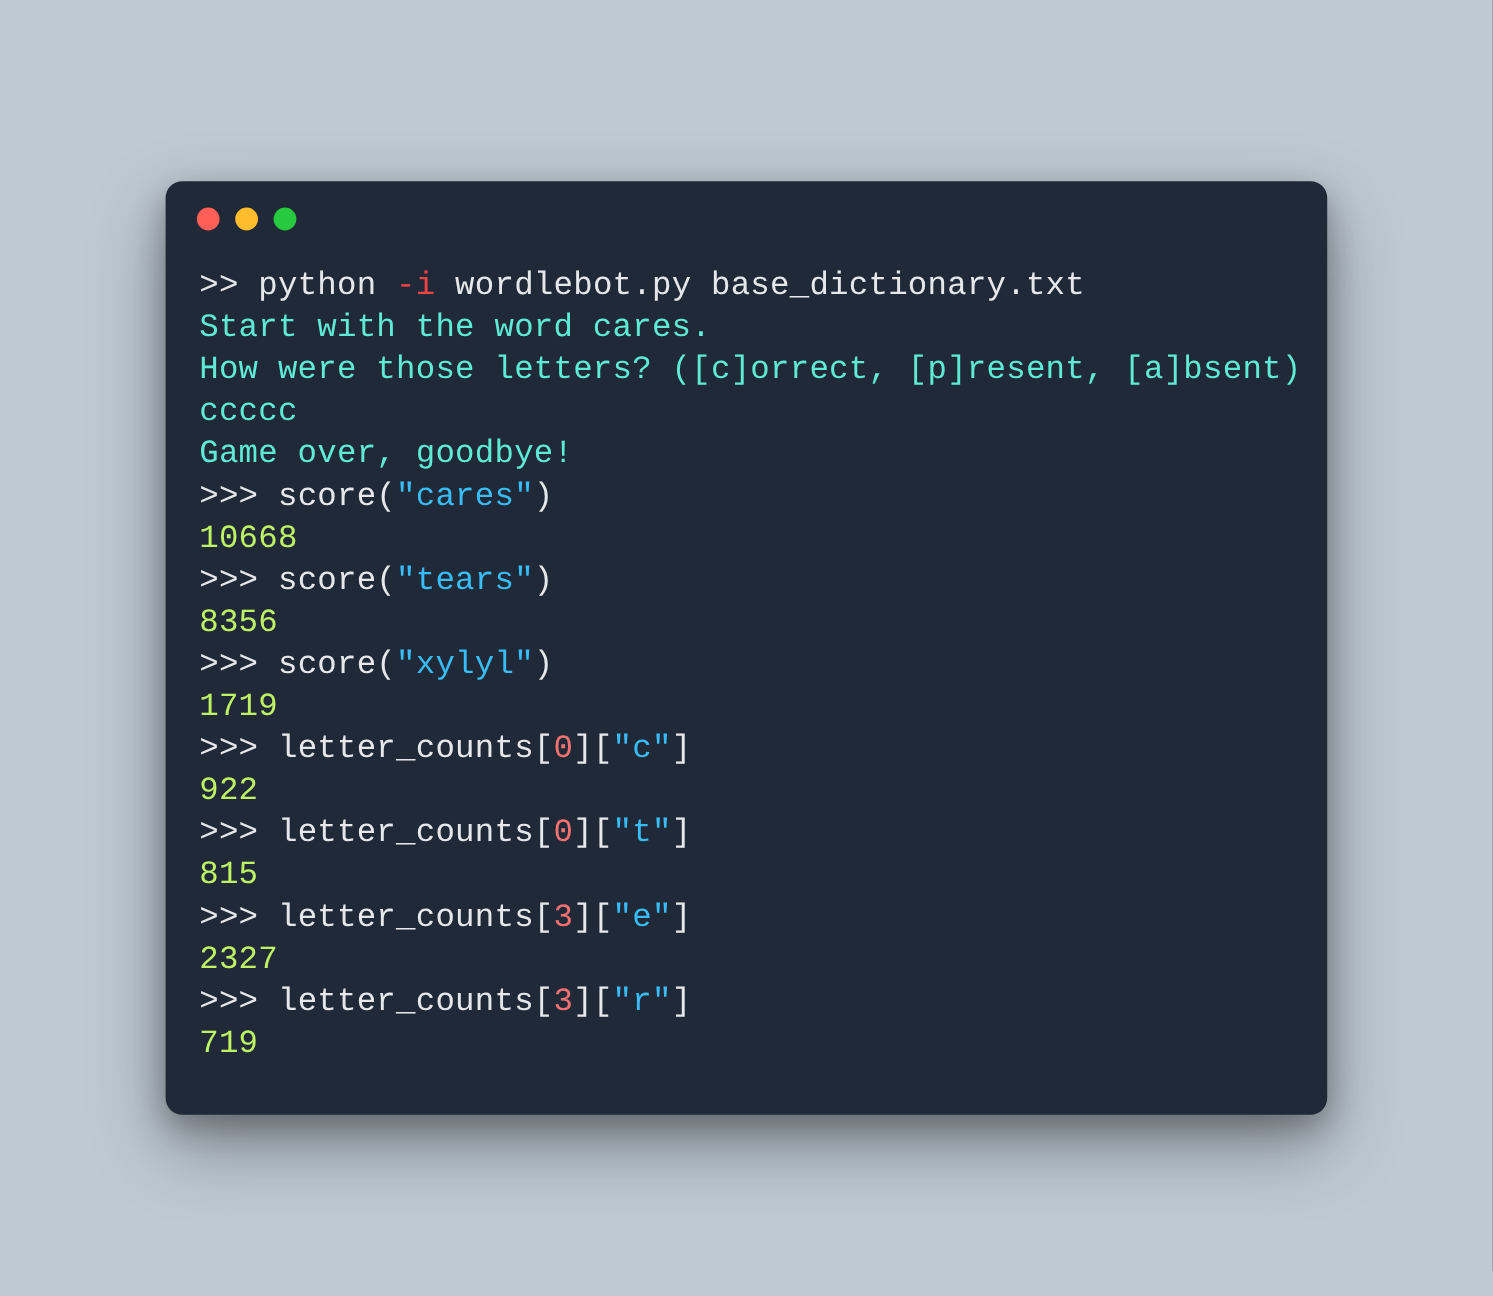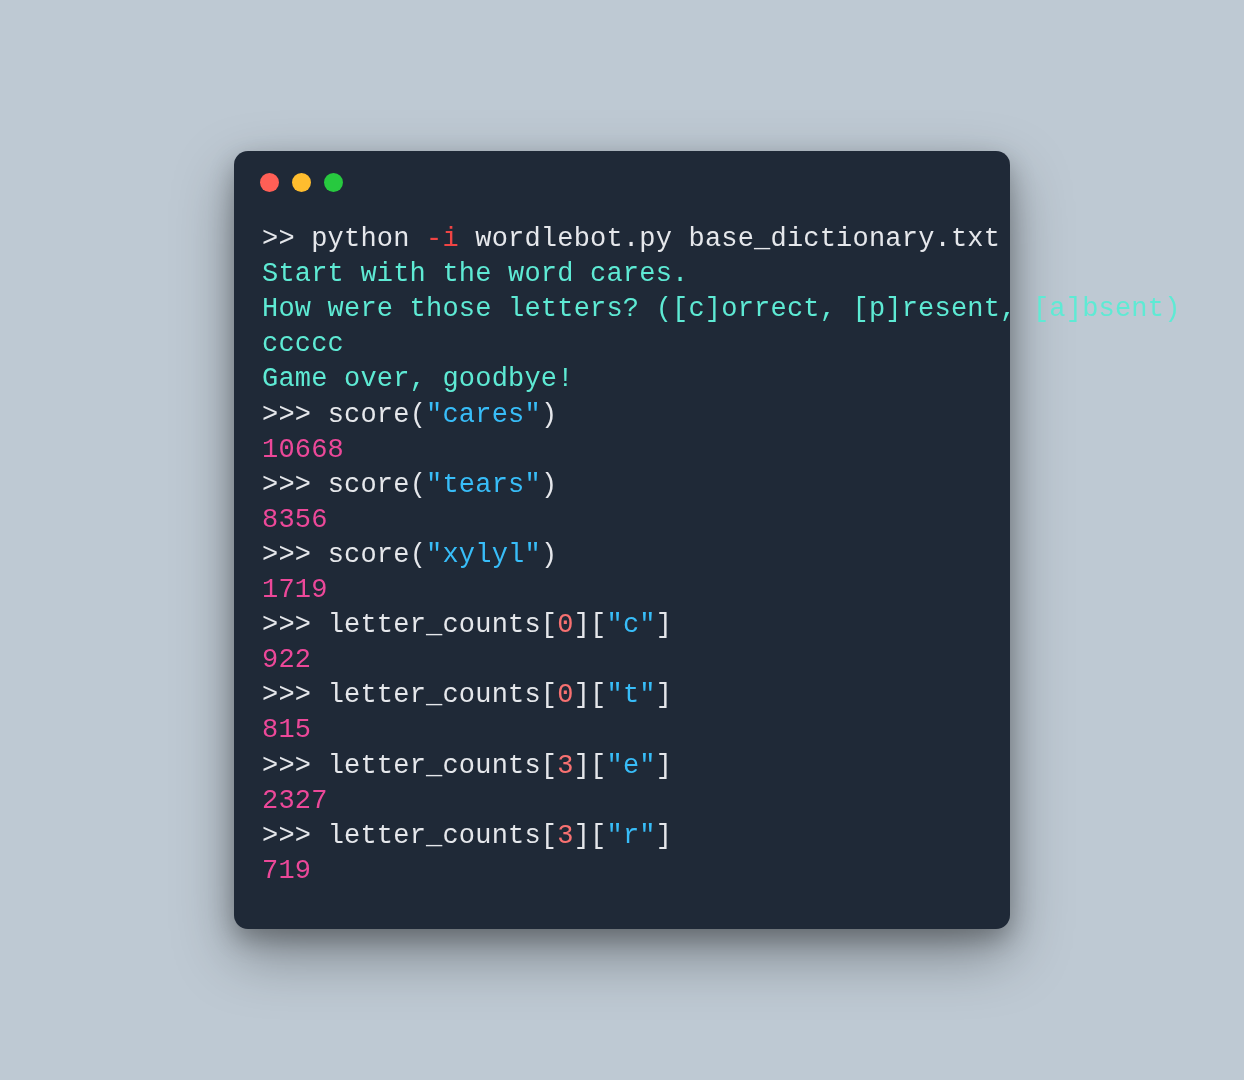--- a/index.html
+++ b/index.html
@@ -10,21 +10,21 @@
     body {
       width: 1244px;
       height: 1080px;
       background: #bec9d3;
       display: flex;
       align-items: center;
       justify-content: center;
       font-family: "SF Mono", "Monaco", "Menlo", "Consolas", "Courier New", monospace;
     }
     .terminal-window {
-      width: 776px;
+      width: 968px;
       background: #1f2937;
       border-radius: 14px;
       box-shadow: 0 25px 60px rgba(0,0,0,0.35), 0 10px 25px rgba(0,0,0,0.25);
       padding-bottom: 35px;
     }
     .titlebar {
       display: flex;
       align-items: center;
       padding: 22px 26px 10px 26px;
       gap: 13px;
@@ -45,21 +45,21 @@
       white-space: pre;
       font-weight: 400;
       letter-spacing: 0.2px;
     }
     .line {
       display: block;
     }
     .prompt { color: #e5e7eb; }
     .flag { color: #ef4444; }
     .string { color: #38bdf8; }
-    .number { color: #ec4899; }
+    .number { color: #bef264; }
     .output { color: #5eead4; }
     .call { color: #e5e7eb; margin-top: 15px; }
     .num-lit { color: #f87171; }
     .bracket { color: #e5e7eb; }
   </style>
 </head>
 <body>
 
 <div class="terminal-window">
   <div class="titlebar">

